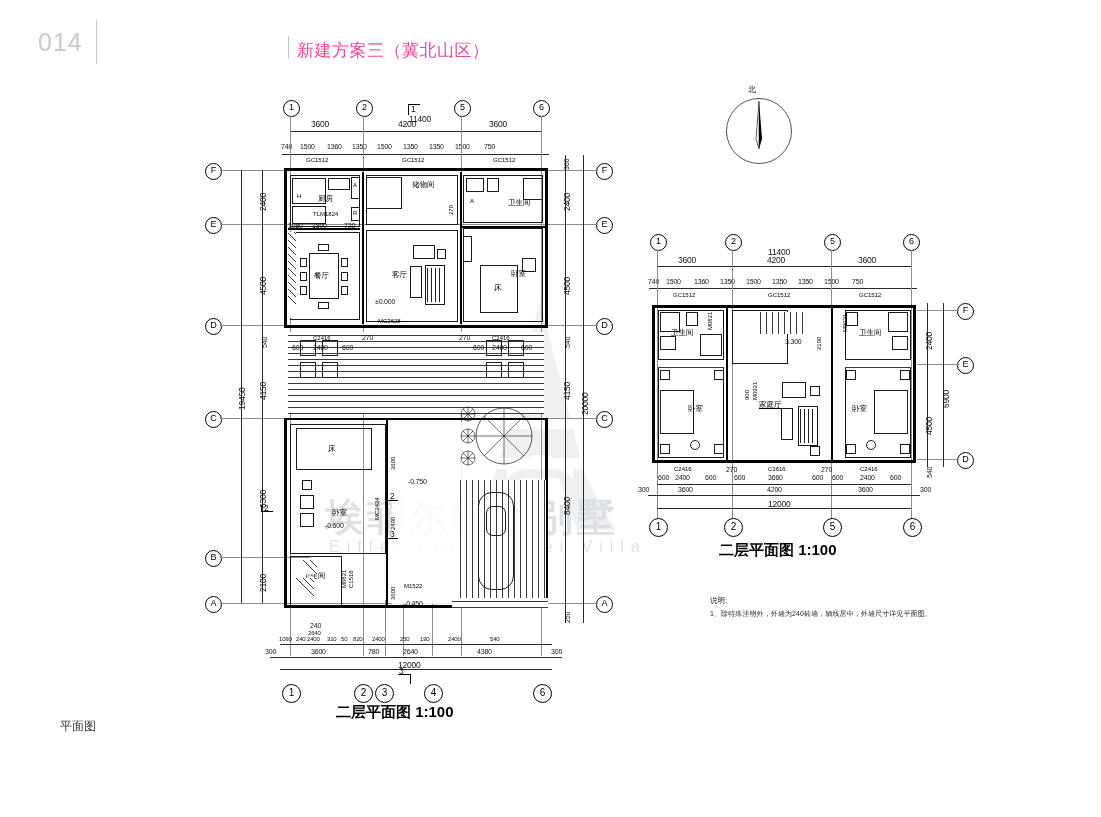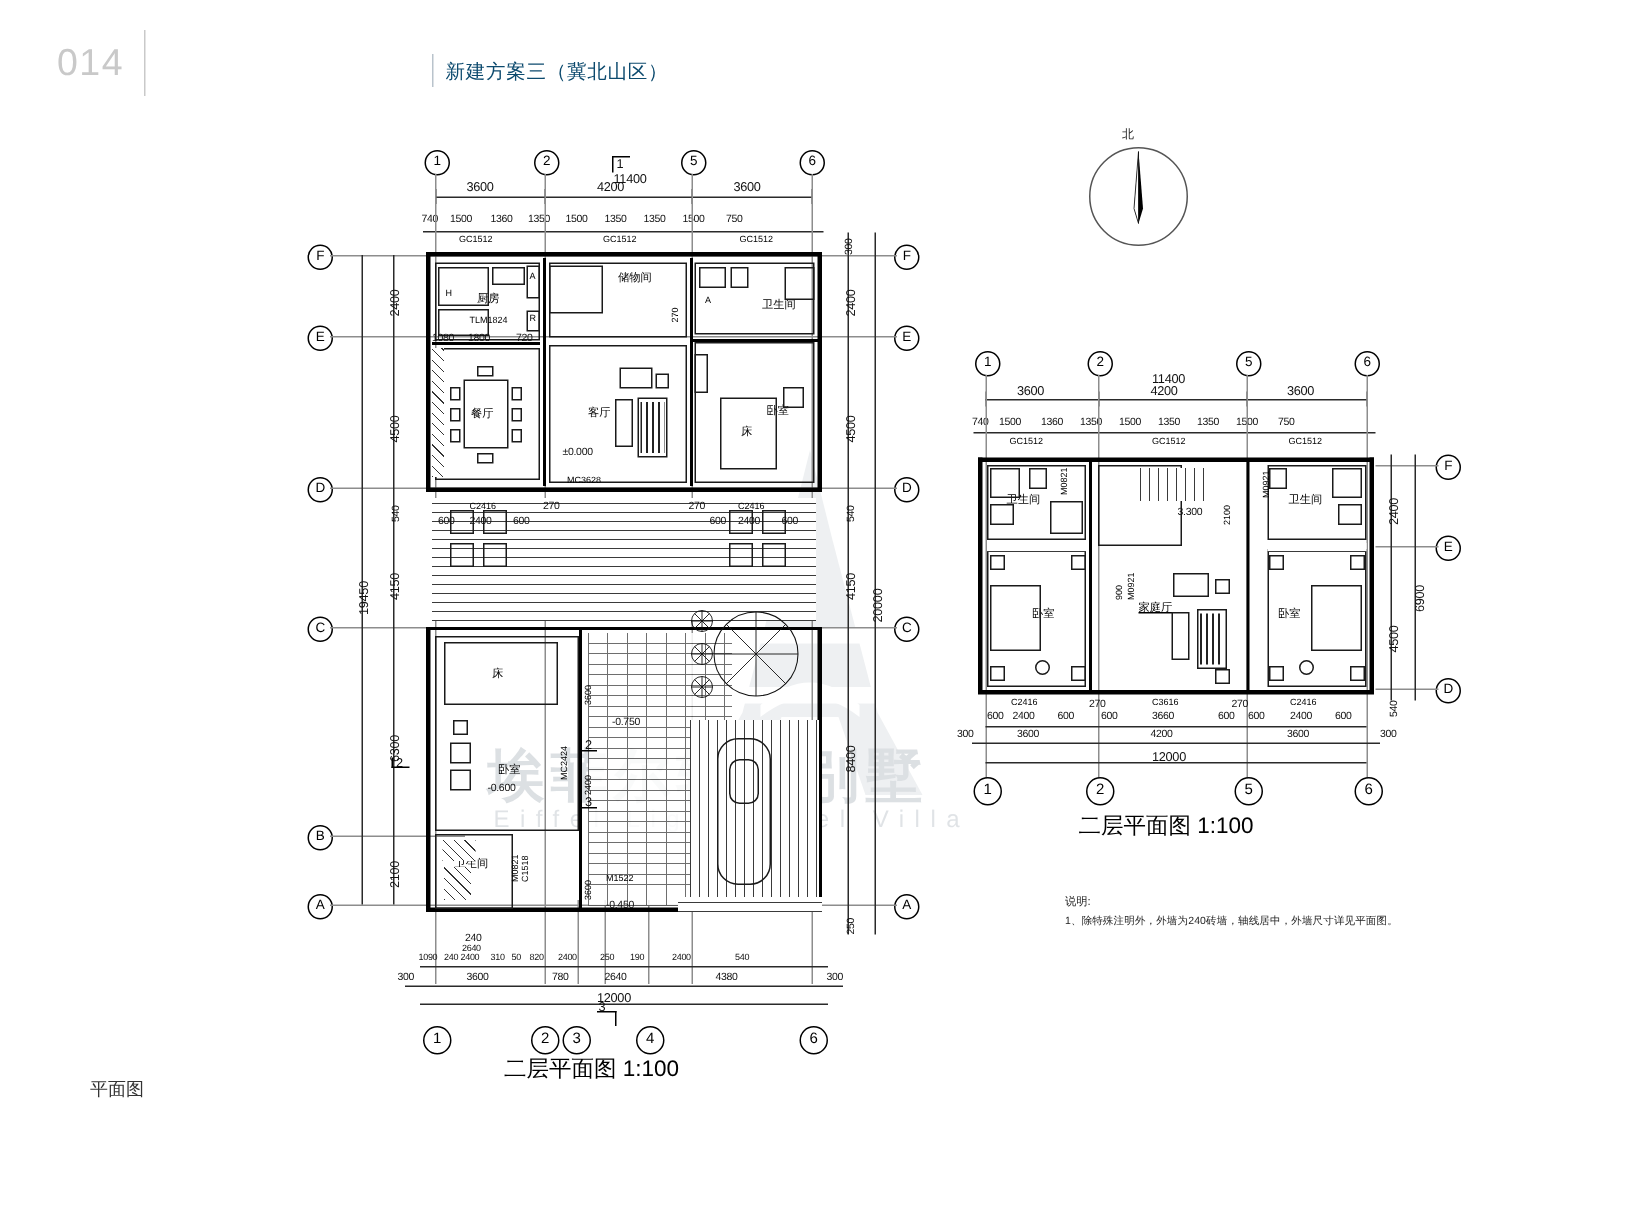--- a/index.html
+++ b/index.html
@@ -5,21 +5,21 @@
   html,body{margin:0;padding:0;background:#ffffff;}
   body{width:1101px;height:817px;position:relative;overflow:hidden;
        font-family:"Liberation Sans","DejaVu Sans",sans-serif;color:#111;}
 
   .abs{position:absolute;}
 
   
   #page-number{left:38px;top:28px;font-size:25px;color:#c9c9c9;letter-spacing:1px;}
   #header-rule{left:96px;top:20px;width:1px;height:44px;background:#c9c9c9;}
   #header-rule2{left:288px;top:36px;width:1px;height:22px;background:#b9c3cc;}
-  #header-title{left:297px;top:39px;font-size:13px;color:#0c4a6e;letter-spacing:.5px;}
+  #header-title{left:297px;top:39px;font-size:17px;color:#ec4899;letter-spacing:.5px;}
 
   
   #footer-label{left:60px;top:718px;font-size:12px;color:#333;}
 
   
   .ln{position:absolute;background:#000;}
   .hl{height:1px;}
   .vl{width:1px;}
   .thin{background:#2a2a2a;}
   .grey{background:#8d8d8d;}
@@ -35,21 +35,21 @@
           background:#fff;color:#000;}
   .bubble.lg{width:17px;height:17px;line-height:15px;font-size:10px;}
 
   .roomlbl{position:absolute;font-size:7.5px;color:#000;white-space:nowrap;}
   .tag{position:absolute;font-size:6px;color:#000;white-space:nowrap;}
   .tag.v{transform-origin:left top;transform:rotate(-90deg);}
 
   .wall{position:absolute;background:#000;}
   .boxl{position:absolute;border:0.6px solid #1a1a1a;box-sizing:border-box;background:transparent;}
 
-  .plantitle{position:absolute;font-size:15px;font-weight:normal;color:#000;white-space:nowrap;}
+  .plantitle{position:absolute;font-size:15px;font-weight:bold;color:#000;white-space:nowrap;}
 
   
   .brick{position:absolute;
     background-image:
       repeating-linear-gradient(0deg,  #555 0 0.5px, transparent 0.5px 7px),
       repeating-linear-gradient(90deg, #555 0 0.5px, transparent 0.5px 13px);
     background-color:#fff;opacity:.85;}
   .stripev{position:absolute;
     background-image:repeating-linear-gradient(90deg,#3a3a3a 0 0.6px,transparent 0.6px 6px);
     background-color:#fff;}

